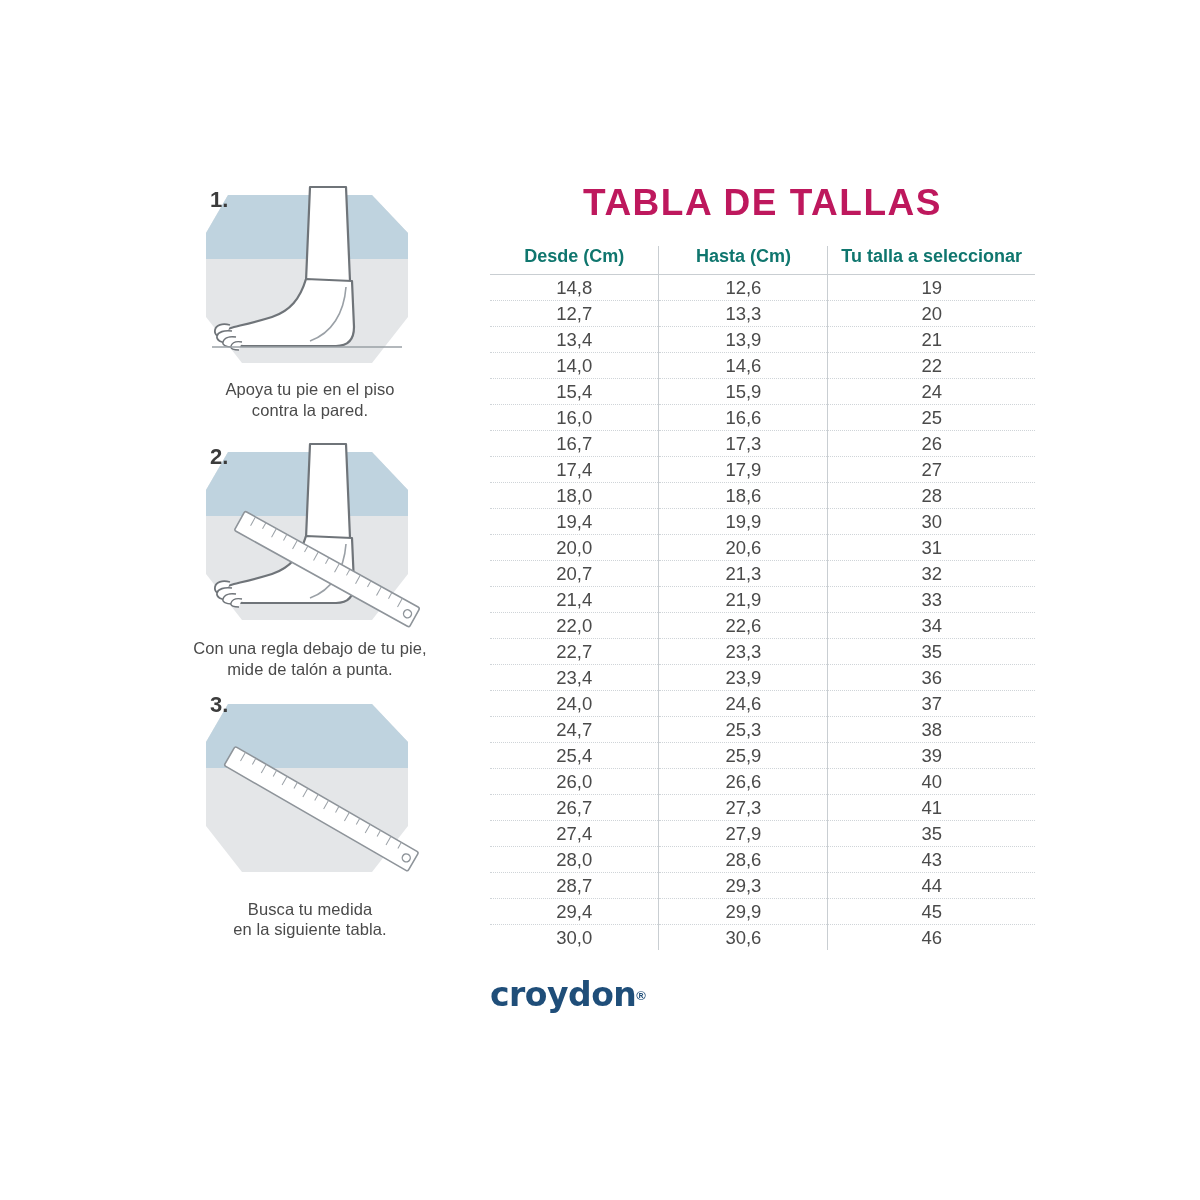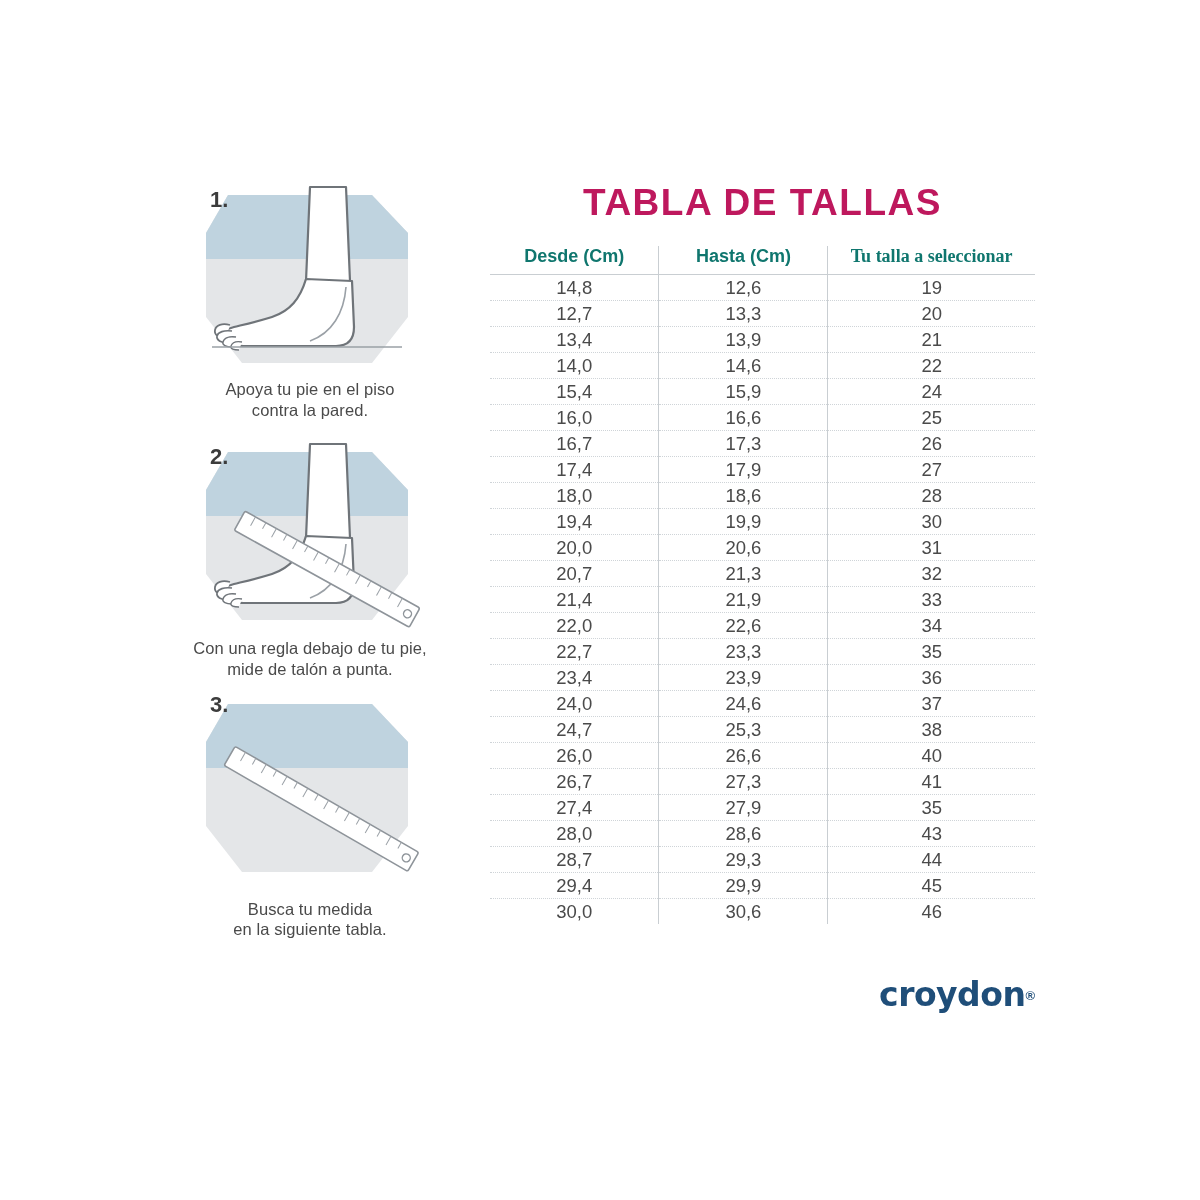--- a/index.html
+++ b/index.html
@@ -78,21 +78,21 @@
     font-weight: bold;
     font-size: 18px;
     color: #0f766e;
     padding: 0 0 7px 0;
     text-align: center;
     border-bottom: 1.5px solid #c9ced2;
     white-space: nowrap;
   }
   table.sizes th.col-a { width: 31%; }
   table.sizes th.col-b { width: 31%; }
-  table.sizes th.col-c { width: 38%; font-family: Liberation Serif, serif; }
+  table.sizes th.col-c { width: 38%; }
   table.sizes th.col-b, table.sizes th.col-c {
     border-left: 1.5px solid #c9ced2;
   }
   table.sizes td {
     text-align: center;
     padding: 1.5px 0;
     color: #4a4a4a;
     border-bottom: 1px dotted #cfd4d8;
     font-size: 18.5px;
   }
@@ -100,21 +100,21 @@
     border-left: 1.5px solid #c9ced2;
   }
   table.sizes tr:last-child td { border-bottom: none; }
 
   
   .brand {
     position: absolute;
     left: 490px;
     top: 975px;
     width: 545px;
-    text-align: right;
+    text-align: left;
   }
   .brand-word {
     font-family: "DejaVu Sans", sans-serif;
     font-weight: bold;
     font-size: 33px;
     color: #1f4e79;
     letter-spacing: -0.5px;
     display: inline-block;
     position: relative;
   }
@@ -342,20 +342,25 @@
             <td class="c1">24,0</td>
             <td class="c2">24,6</td>
             <td class="c3">37</td>
           </tr>
           <tr>
             <td class="c1">24,7</td>
             <td class="c2">25,3</td>
             <td class="c3">38</td>
           </tr>
           <tr>
+            <td class="c1">25,4</td>
+            <td class="c2">25,9</td>
+            <td class="c3">39</td>
+          </tr>
+          <tr>
             <td class="c1">26,0</td>
             <td class="c2">26,6</td>
             <td class="c3">40</td>
           </tr>
           <tr>
             <td class="c1">26,7</td>
             <td class="c2">27,3</td>
             <td class="c3">41</td>
           </tr>
           <tr>

